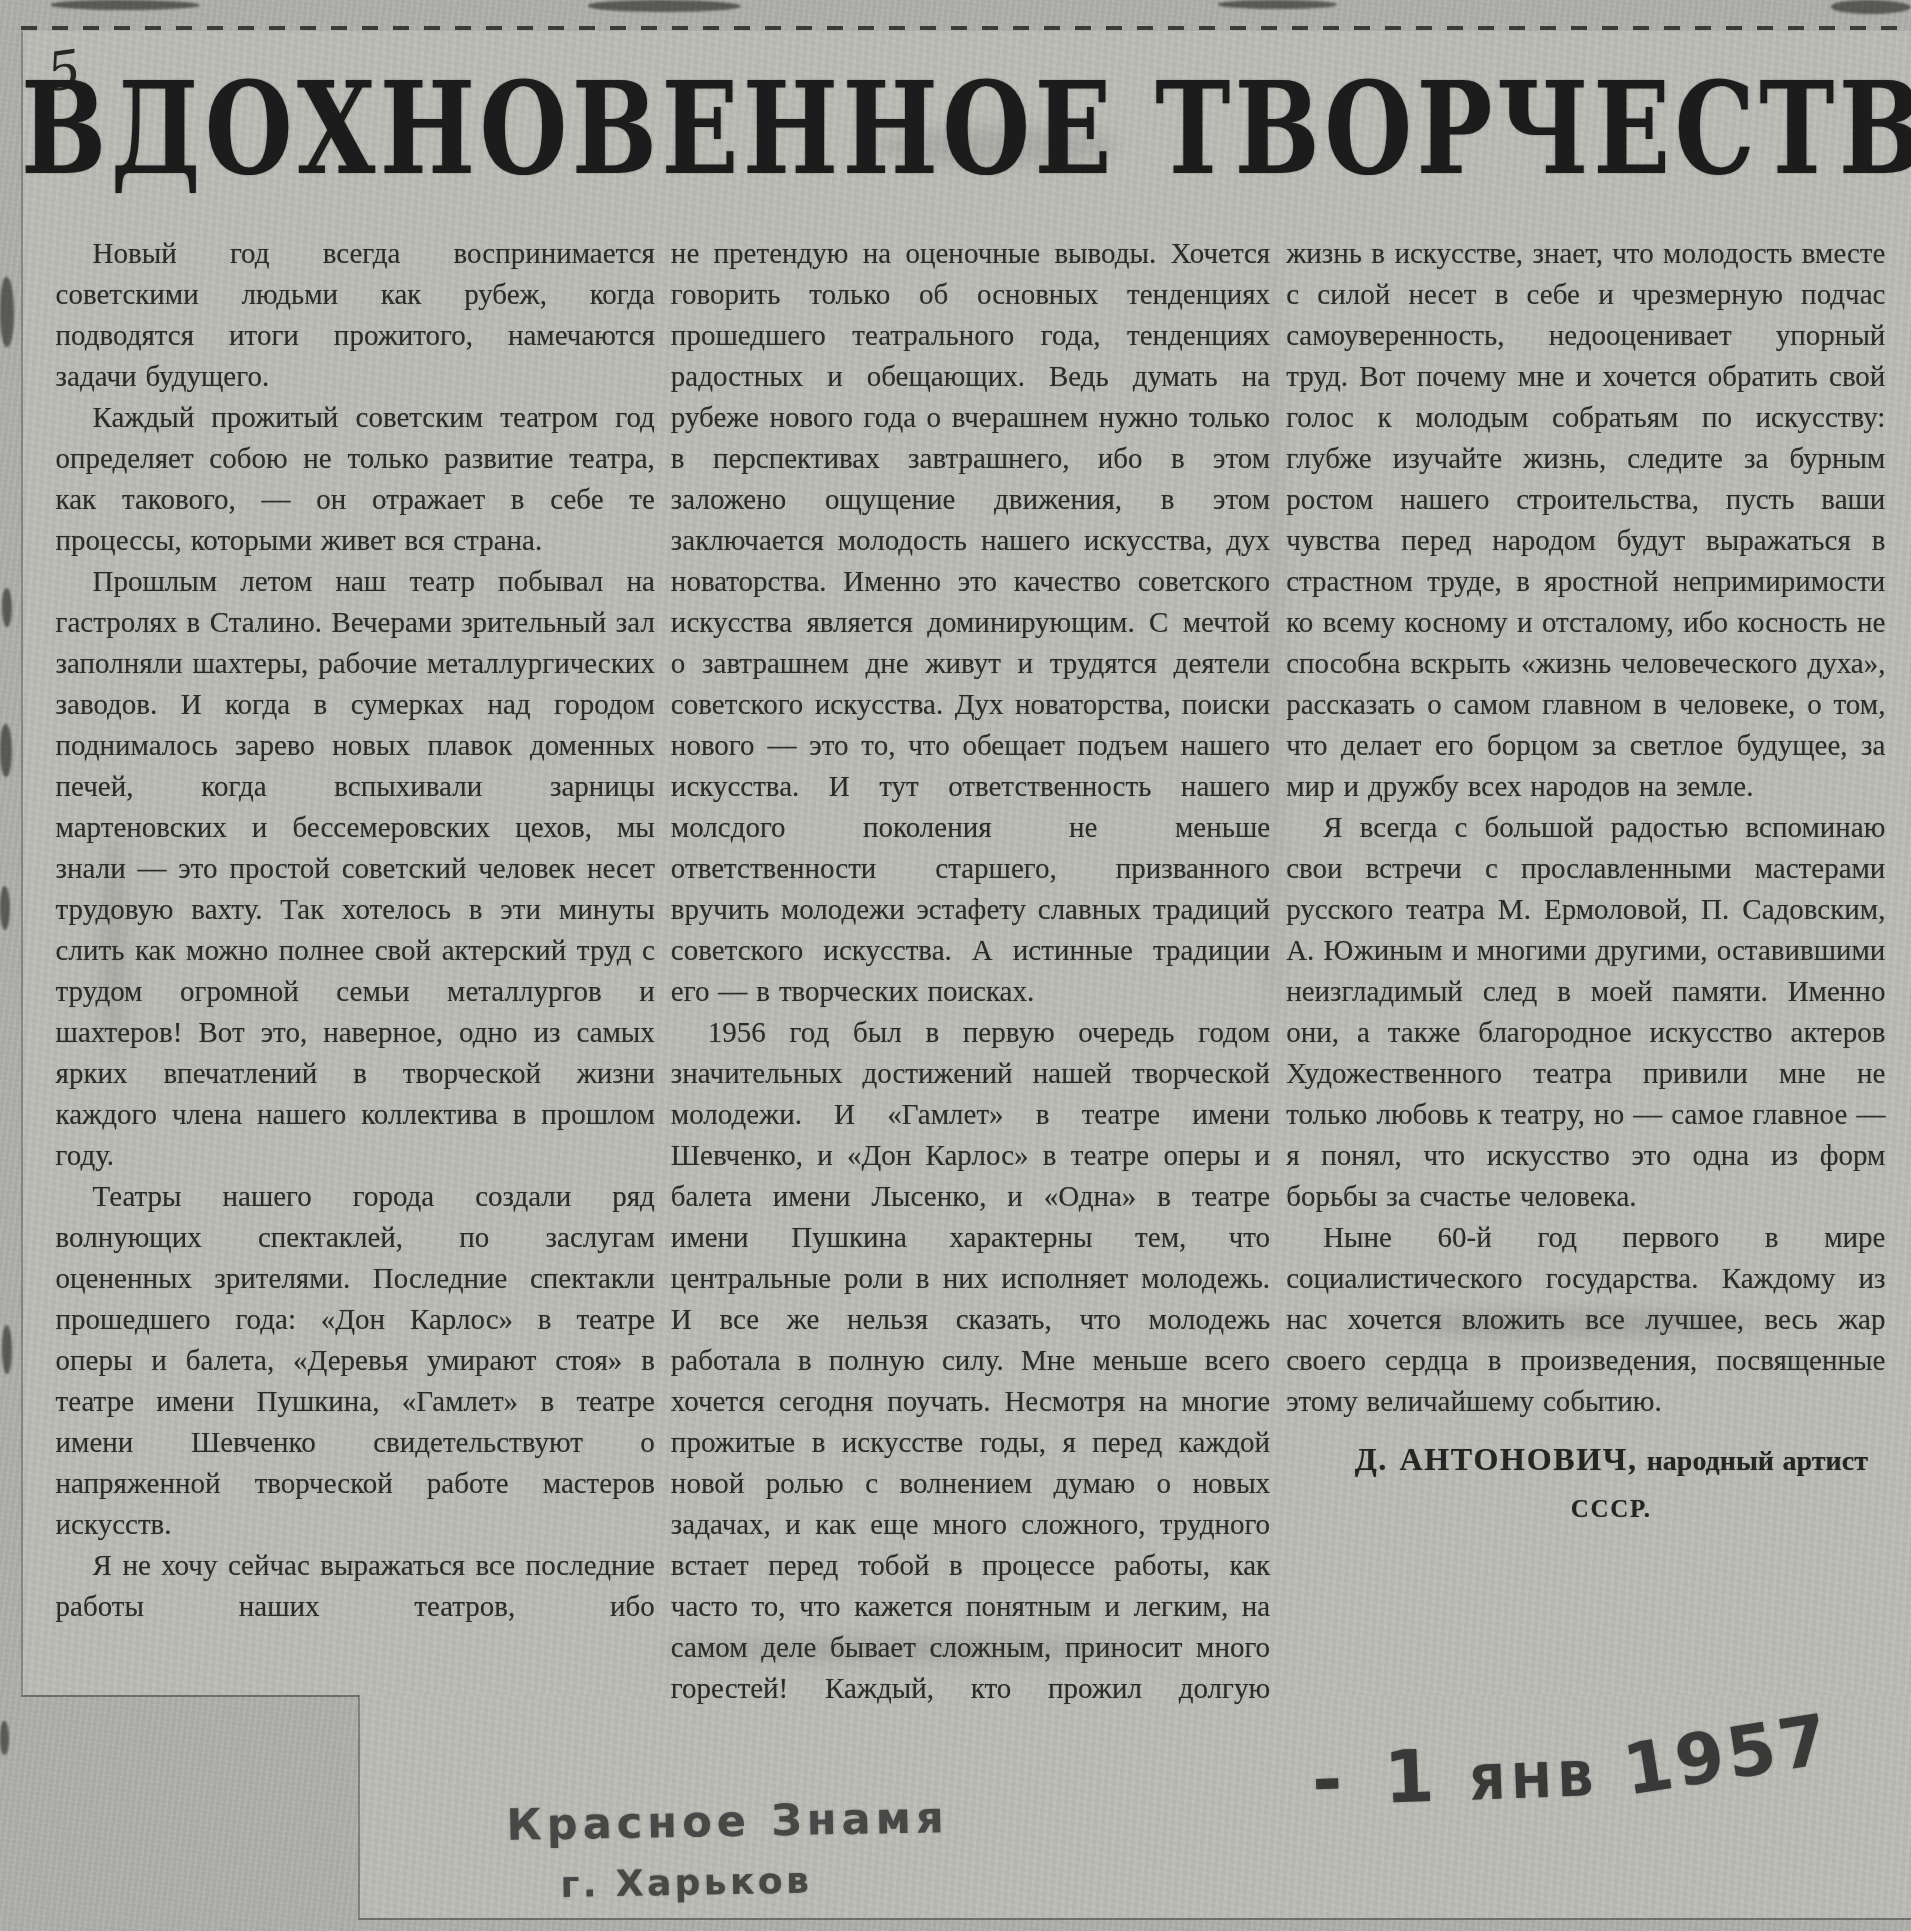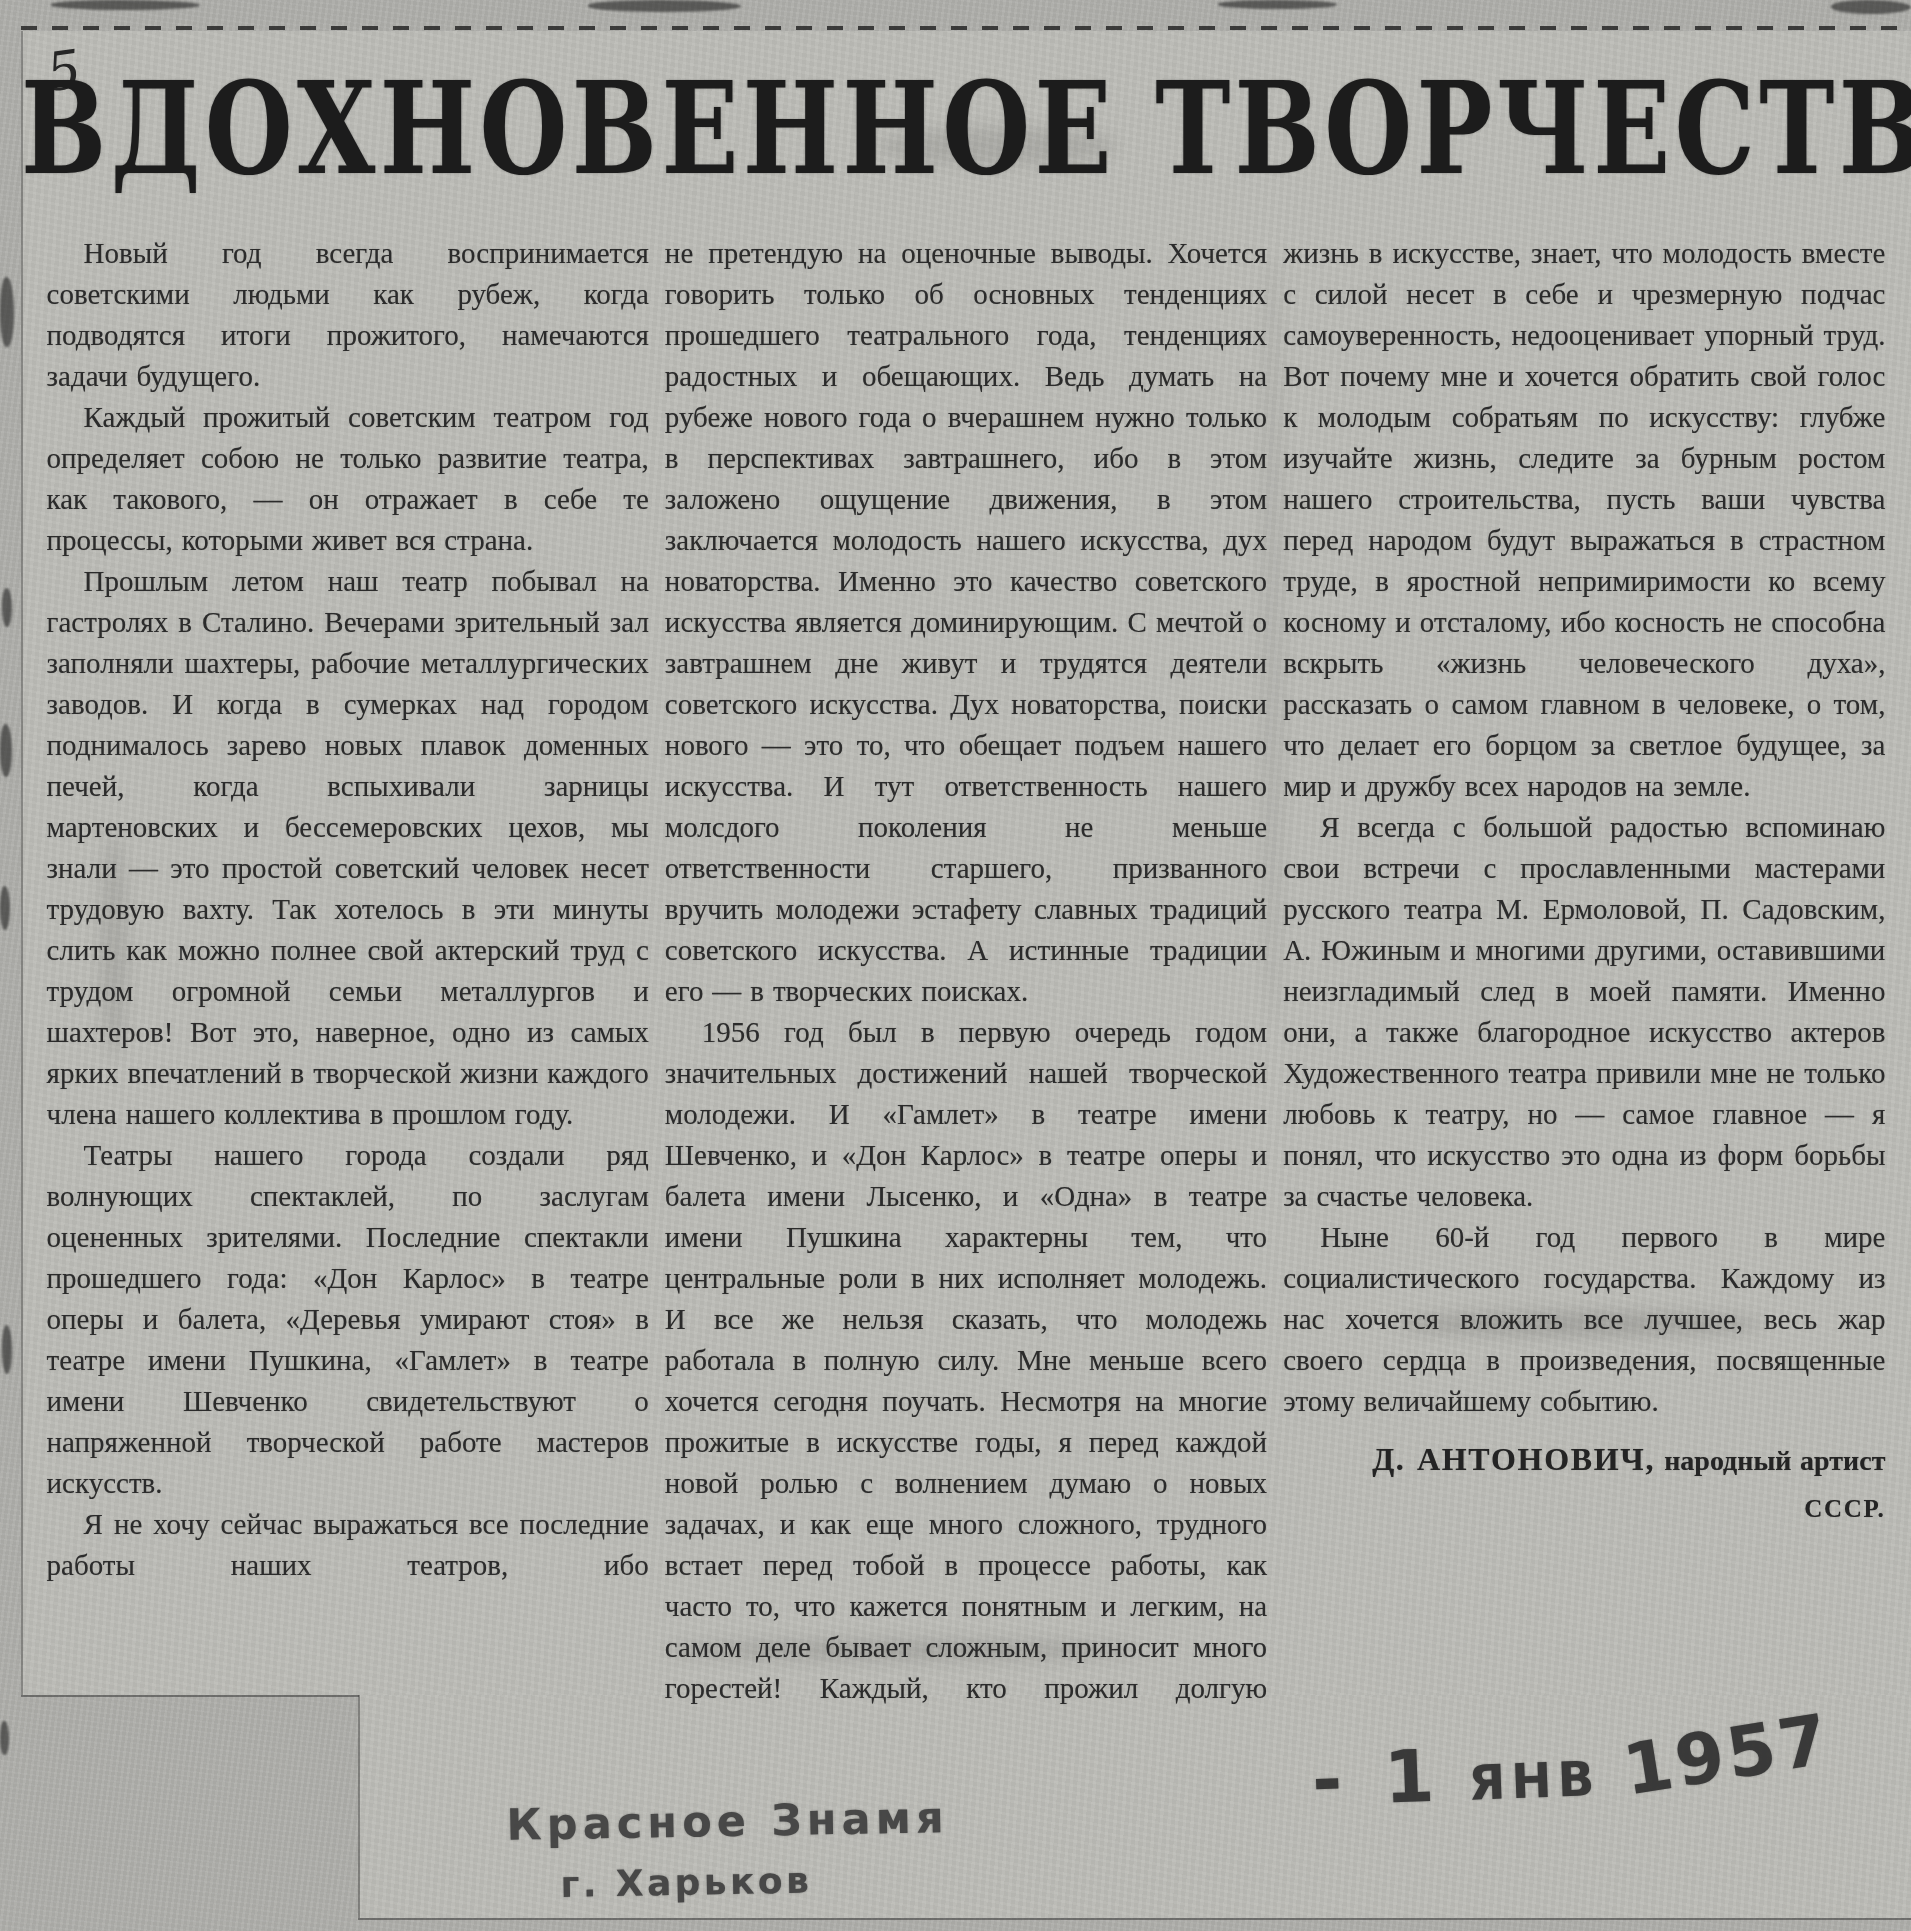--- a/index.html
+++ b/index.html
@@ -33,28 +33,28 @@
 
   .content{position:absolute;left:21px;top:31px;width:1890px;}
   .hand-mark{position:absolute;left:25.6px;top:8.5px;font-size:53px;font-style:italic;
     font-family:"DejaVu Serif",serif;color:#262626;transform:rotate(-8deg);}
 
   .headline{display:block;margin:22px 0 0;text-align:center;
     font-family:"DejaVu Serif",serif;font-weight:bold;font-size:101px;letter-spacing:4.3px;
     color:#1c1c1c;transform:scaleY(1.26);transform-origin:top center;white-space:nowrap;
     text-shadow:0 0 1.7px rgba(20,20,20,.35);}
 
-  .columns{display:flex;gap:16px;padding:0 25.6px;margin-top:61px;}
+  .columns{display:flex;gap:16px;padding:0 25.6px;margin-top:61px;margin-left:9px;}
   .col{flex:1;min-width:0;font-size:29px;line-height:41px;text-align:justify;color:#2b2b2b;
     text-shadow:0 0 0.9px rgba(25,25,25,.38);word-spacing:1.7px;}
   .para{margin:0;text-indent:37px;}
   .para.cont{text-indent:0;font-family:Liberation Serif, serif;}
   .para.jlast{text-align-last:justify;-moz-text-align-last:justify;}
 
-  .signature{margin:13.6px 0 0 51px;font-weight:bold;color:#242424;line-height:46px;text-align:right;}
+  .signature{margin:13.6px 0 0 51px;font-weight:bold;color:#242424;line-height:46px;text-align:center;}
   .sig-name{font-size:32px;letter-spacing:1.7px;}
   .sig-role{font-size:28px;}
   .sig-org{font-size:25px;letter-spacing:1.7px;}
 
   .stamp{position:absolute;font-family:"DejaVu Sans",sans-serif;font-weight:bold;}
   .stamp-pub{left:507px;top:1796px;color:#3c3c3c;transform:rotate(-1deg);opacity:.9;
     text-shadow:0 0 1.7px rgba(55,55,55,.55);}
   .stamp-pub .line1{font-size:43px;letter-spacing:5.1px;}
   .stamp-pub .line2{font-size:36px;letter-spacing:3.4px;margin:15.3px 0 0 53px;}
   .stamp-date{left:1312px;top:1729px;color:#2f2f2f;transform:rotate(-2deg);opacity:.92;

